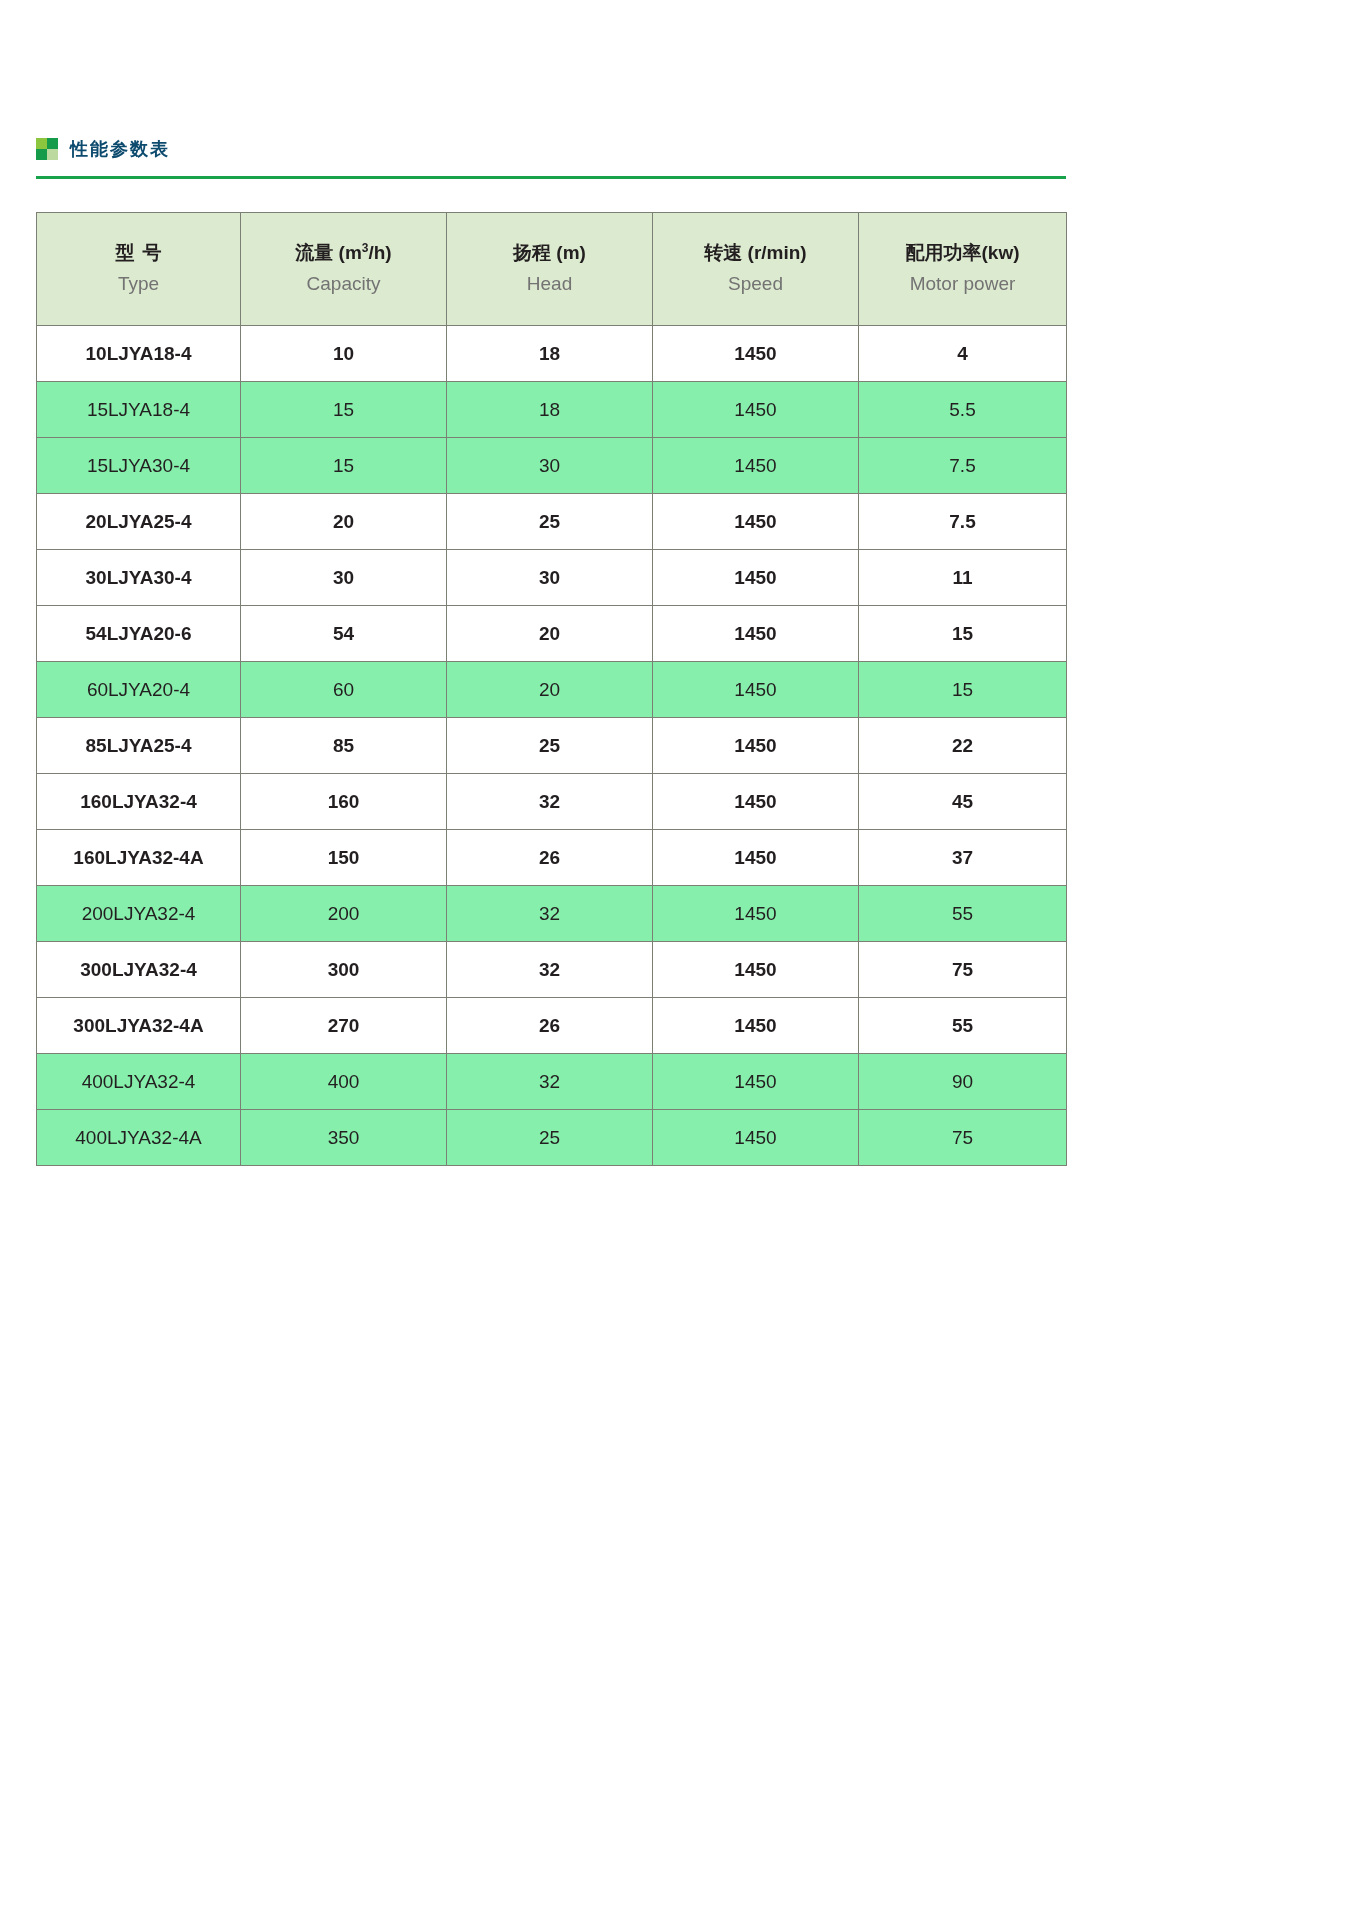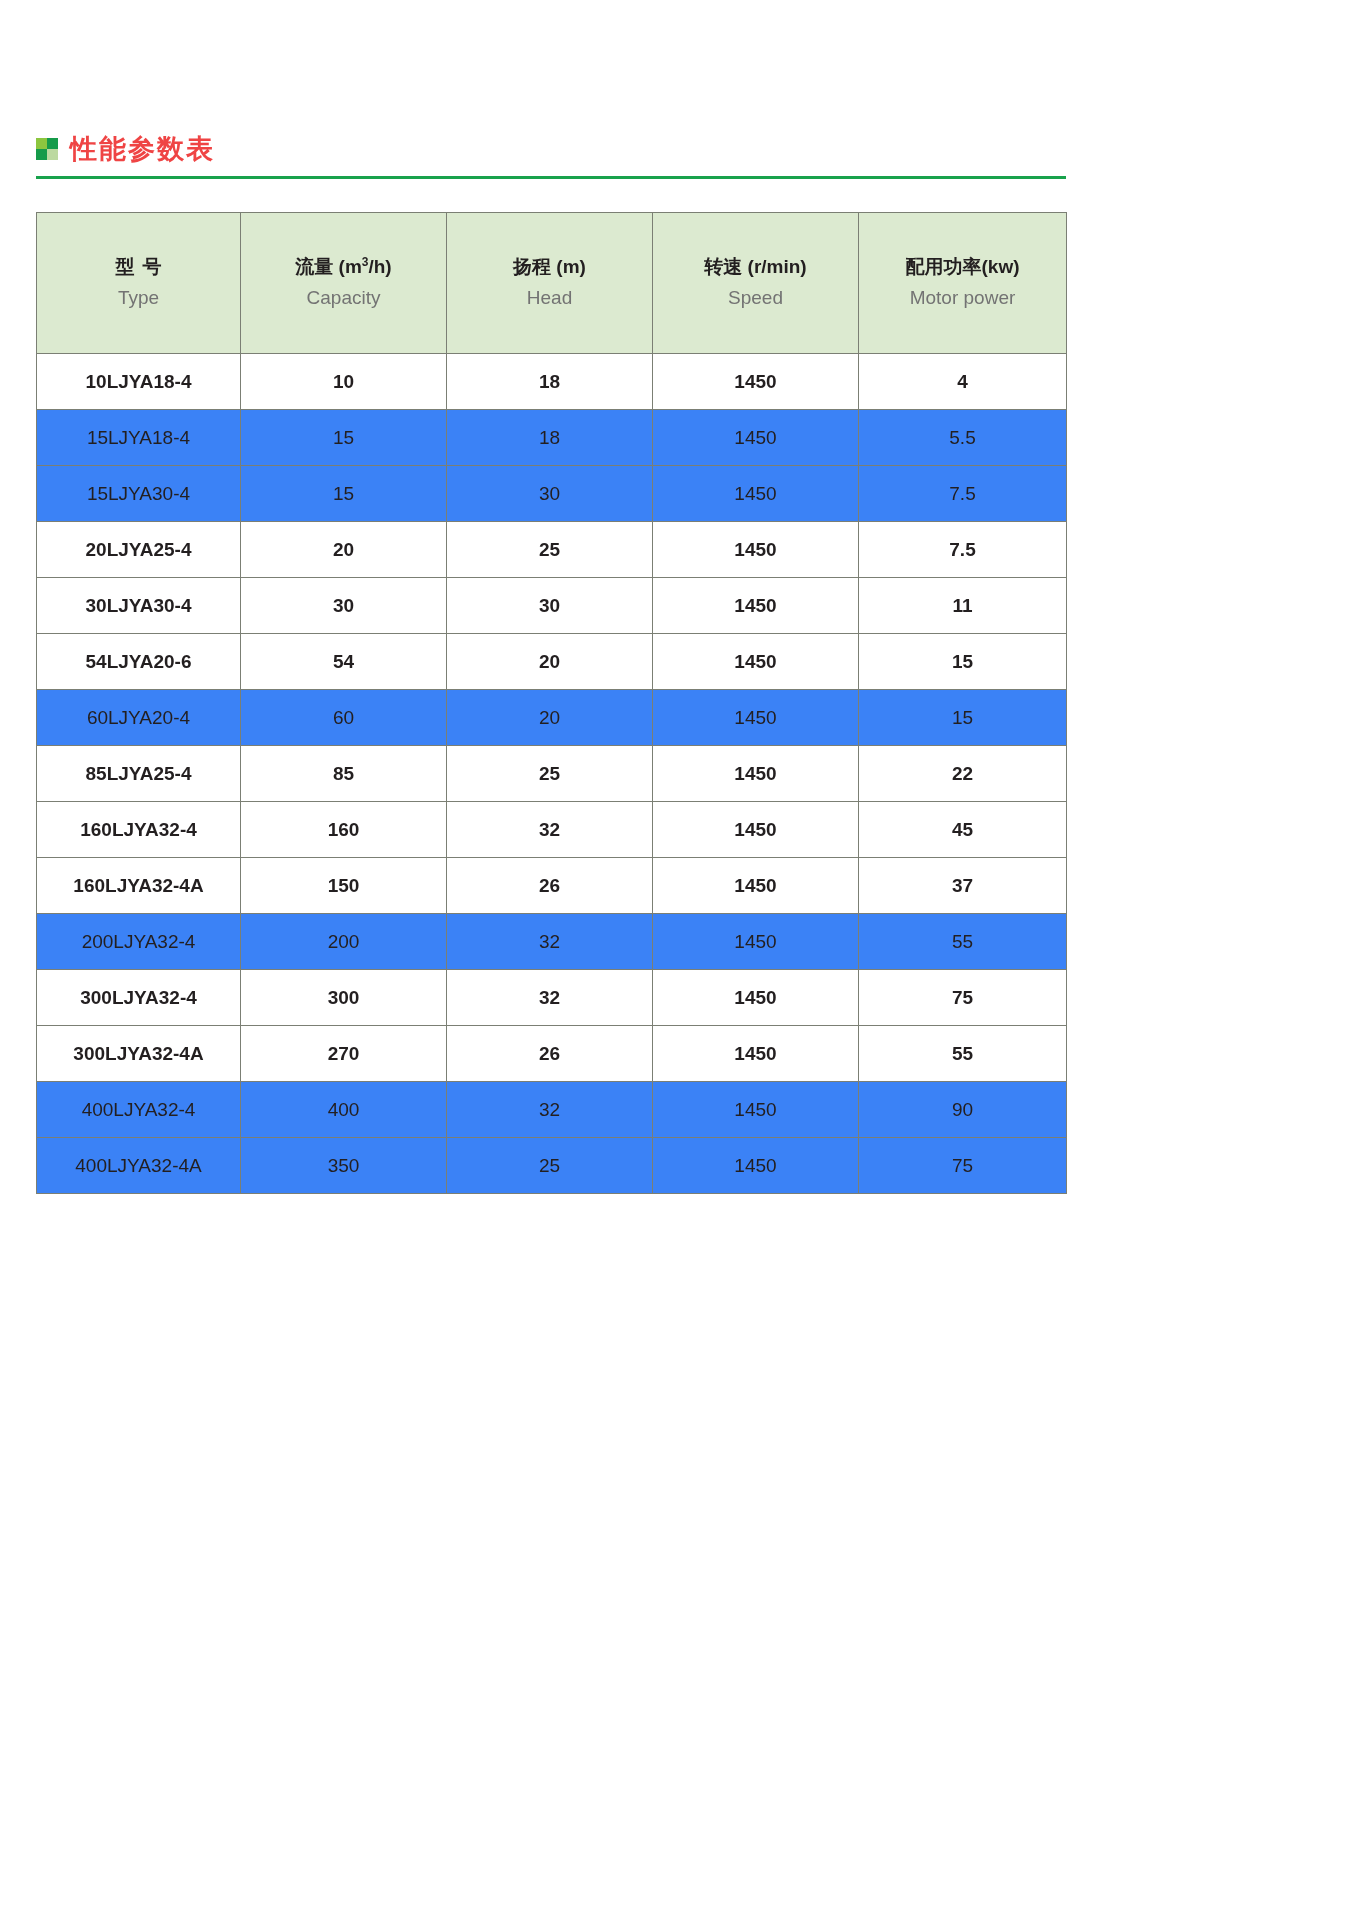--- a/index.html
+++ b/index.html
@@ -46,23 +46,23 @@
     grid-template-rows: 11px 11px;
     flex: none;
   }
   .head-icon i { display: block; width: 11px; height: 11px; }
   .head-icon i.q1 { background: #8cc63f; }
   .head-icon i.q2 { background: #169b4a; }
   .head-icon i.q3 { background: #169b4a; }
   .head-icon i.q4 { background: #bcd9a0; }
 
   .head-title {
-    font-size: 27px;
+    font-size: 18px;
     font-weight: bold;
-    color: #ef4444;
+    color: #0c4a6e;
     letter-spacing: 2px;
     line-height: 1;
     white-space: nowrap;
   }
   .head-rule {
     position: absolute;
     left: 0;
     top: 44px;
     width: 1030px;
     height: 3px;
@@ -91,21 +91,21 @@
   table.spec td {
     border: 1px solid #7b7f74;
     text-align: center;
     vertical-align: middle;
     font-weight: normal;
   }
 
   table.spec thead th {
     background: #dcead0;
     height: 96px;
-    padding: 22px 4px;
+    padding: 8px 4px;
     line-height: 1.42;
   }
   .hdr-cn {
     font-size: 19px;
     color: #231f20;
     font-weight: bold;
     white-space: nowrap;
   }
   .hdr-cn .sp { letter-spacing: 8px; }
   .hdr-cn sup {
@@ -119,21 +119,21 @@
     margin-top: 4px;
     white-space: nowrap;
   }
 
   table.spec tbody td {
     height: 55px;
     font-size: 19px;
     color: #231f20;
     padding: 0 4px;
   }
-  tr.shade td { background: #3b82f6; }
+  tr.shade td { background: #86efac; }
   tr.plain td { background: #ffffff; font-weight: bold; }
 </style>
 </head>
 <body>
 
 <div class="page">
 
   <div class="section-head">
     <div class="head-row">
       <span class="head-icon">

